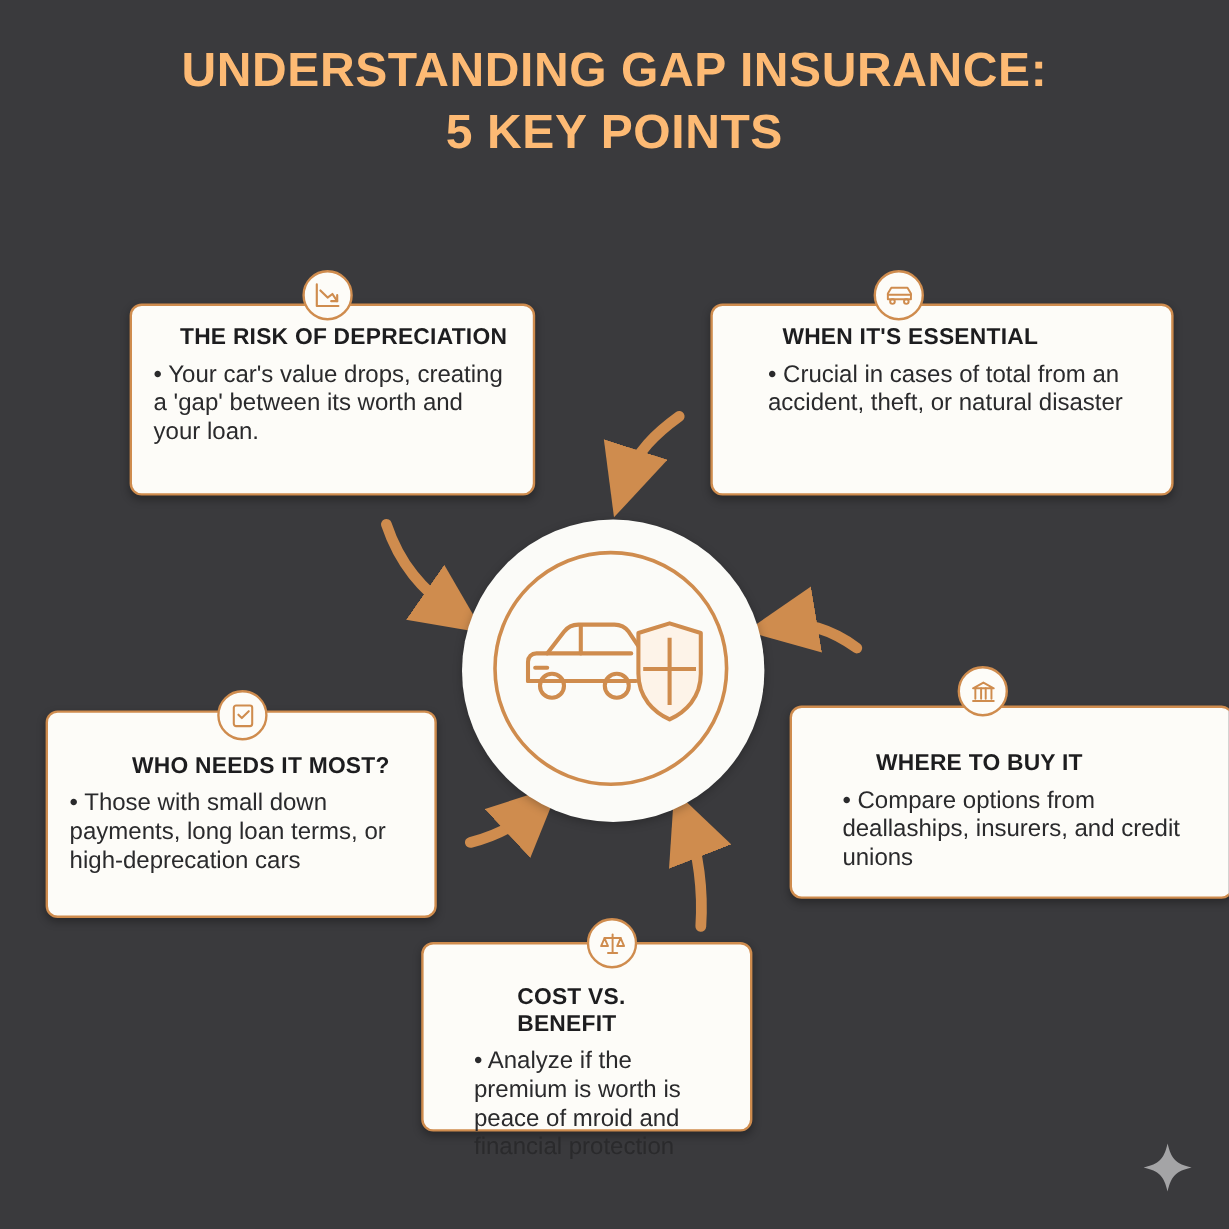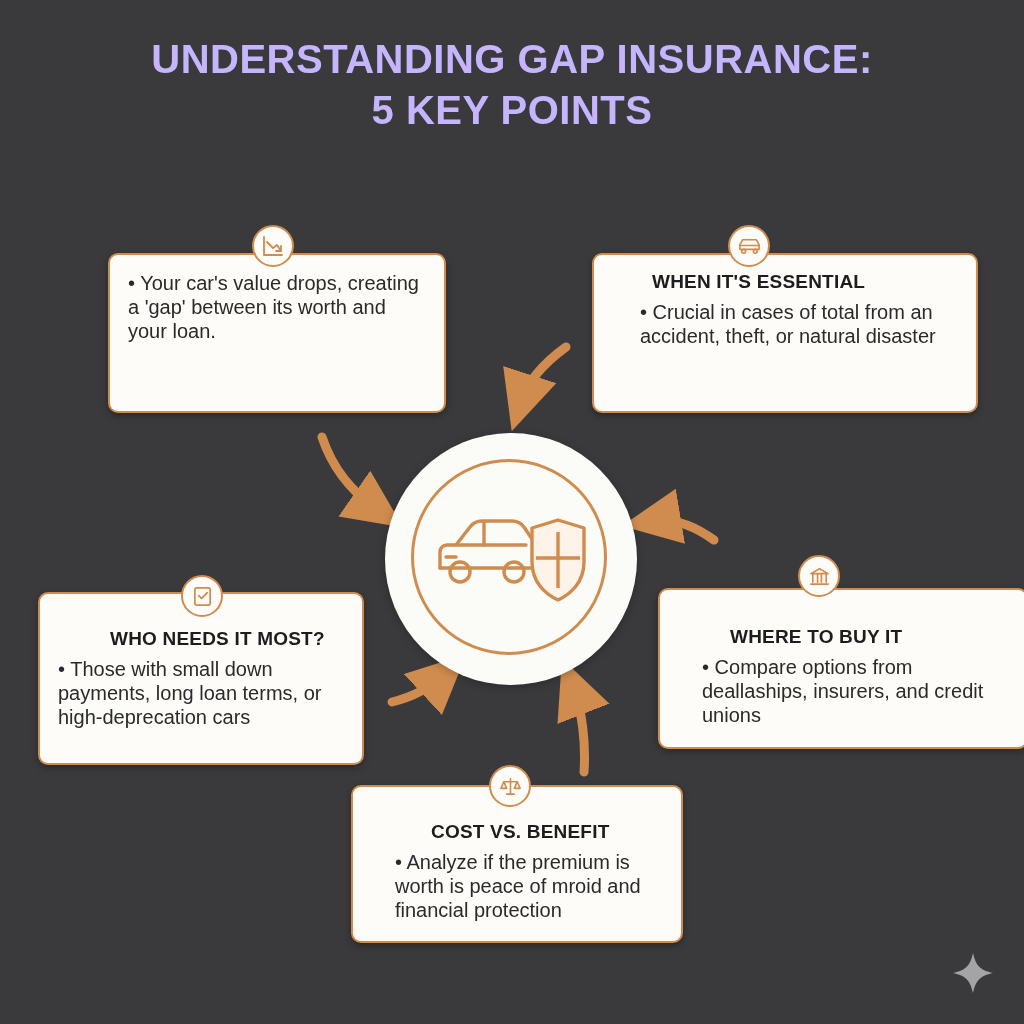--- a/index.html
+++ b/index.html
@@ -20,21 +20,21 @@
     background: #3a3a3d;
   }
 
   
   .title-block {
     position: absolute;
     top: 34px;
     left: 0;
     width: 1024px;
     text-align: center;
-    color: #c4b5fd;
+    color: #fdba74;
     letter-spacing: 0.5px;
   }
   .title-line1 {
     font-size: 40px;
     font-weight: bold;
     line-height: 50px;
     text-transform: uppercase;
   }
   .title-line2 {
     font-size: 40px;
@@ -120,21 +120,21 @@
 
   #card-who { left: 38px; top: 592px; width: 326px; height: 173px; }
   #badge-who { left: 181px; top: 575px; }
   #card-who .card-heading { text-align: left; padding-left: 52px; margin-top: 18px; }
 
   #card-where { left: 658px; top: 588px; width: 370px; height: 161px; }
   #badge-where { left: 798px; top: 555px; }
   #card-where .card-heading { text-align: left; padding-left: 52px; margin-top: 20px; }
   #card-where .card-body { padding-left: 24px; }
 
-  #card-cost { left: 351px; top: 785px; width: 332px; height: 158px; }
+  #card-cost { left: 351px; top: 785px; width: 276px; height: 158px; }
   #badge-cost { left: 489px; top: 765px; }
   #card-cost .card-heading { text-align: left; padding-left: 60px; margin-top: 18px; }
   #card-cost .card-body { padding-left: 24px; }
 
   
   #arrows {
     position: absolute;
     left: 0; top: 0;
     width: 1024px; height: 1024px;
     pointer-events: none;
@@ -194,20 +194,21 @@
         <g fill="none" stroke="#cf8c4e" stroke-width="3.4" stroke-linejoin="round">
           <path d="M132,18 L158,26 L158,60 C158,80 145,92 132,98 C119,92 106,80 106,60 L106,26 Z" fill="#fdf3e8"></path>
           <path d="M132,30 L132,86"></path>
           <path d="M110,56 L154,56"></path>
         </g>
       </svg>
     </div>
   </div>
 
   <div class="card" id="card-depreciation">
+    <div class="card-heading">The Risk of Depreciation</div>
     <div class="card-body">• Your car's value drops, creating a 'gap' between its worth and your loan.</div>
   </div>
   <div class="card-badge" id="badge-depreciation">
     <svg width="24" height="24" viewBox="0 0 24 24" fill="none" stroke="#cf8c4e" stroke-width="1.8" stroke-linecap="round" stroke-linejoin="round">
       <path d="M3,3 L3,21 L21,21"></path>
       <path d="M6,8 L12,14 L16,11 L20,17"></path>
       <path d="M20,12 L20,17 L15,17"></path>
     </svg>
   </div>
 

